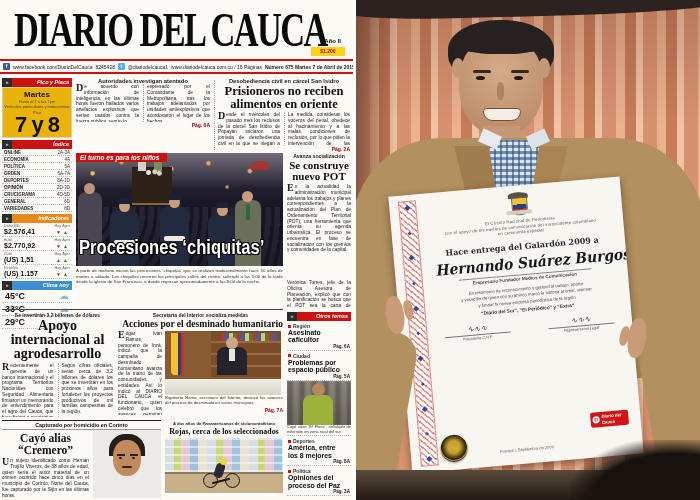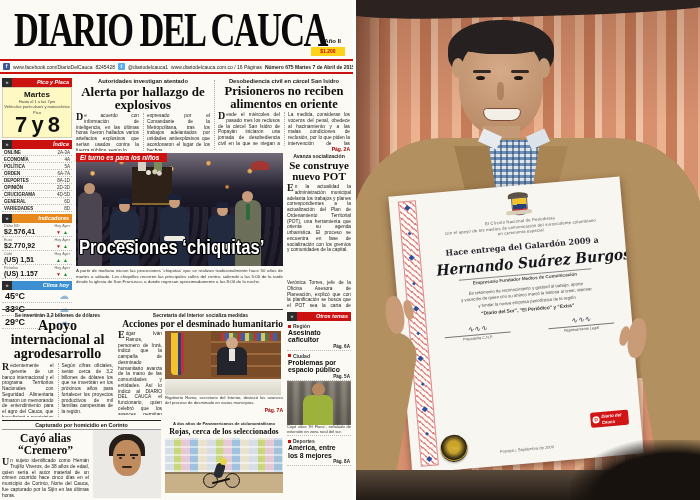--- a/index.html
+++ b/index.html
@@ -20,21 +20,21 @@
   .icn.fb{background:#3b5998;}
   .icn.tw{background:#55acee;}
   .infobar .issue{font-weight:bold;margin-left:auto;}
   
   .shead{display:flex;height:9px;font-size:5.5px;line-height:9px;overflow:hidden;}
   .shead .arw{width:10px;background:#2b2b2b;color:#eee;text-align:center;}
   .shead .lbl{flex:1;color:#fff;font-weight:bold;font-style:italic;text-align:right;padding-right:3px;}
   .bg-red{background:#cc1111;} .bg-orange{background:#e8891d;} .bg-blue{background:#3b8fd0;}
   
   .sb{position:absolute;left:2px;top:78px;width:70px;}
-  .pico-body{background:#fef9c3;border:1px solid #d9cfae;text-align:center;padding:2px 1px;}
+  .pico-body{background:#eab308;border:1px solid #d9cfae;text-align:center;padding:2px 1px;}
   .pico-day{font-size:8px;font-weight:bold;}
   .pico-note{font-size:4px;color:#444;line-height:1.25;}
   .pico-pico{font-size:4px;color:#444;margin-top:1px;}
   .pico-digits{font-size:22px;font-weight:bold;letter-spacing:-1px;line-height:20px;}
   .idx-row{display:flex;justify-content:space-between;font-size:4.5px;font-weight:bold;color:#222;
     padding:0.5px 2px;border-bottom:1px dotted #bbb;}
   .idx-row .pg{font-weight:normal;color:#333;}
   .ind-row{border-bottom:1px dotted #bbb;padding:1px 2px;}
   .ind-top{display:flex;justify-content:space-between;font-size:3.8px;color:#666;}
   .ind-bot{display:flex;justify-content:space-between;align-items:center;font-size:7px;font-weight:bold;color:#111;}
@@ -378,21 +378,20 @@
           </div>
         <div class="clima-row">
             <span class="clima-temp">29°C</span>
             <span class="cloud">☁</span>
           </div>
       </div>
     </div>
 
     <div class="art-top" style="left:76px;width:134px;">
       <div class="kicker">Autoridades investigan atentado</div>
-      <div class="hl" style="font-size:13px;margin:1px 0 2px 0;">Alerta por hallazgo de explosivos</div>
       <div class="body-cols" style="height:38px;">
         <div class="bcol dropcap">De acuerdo con información de inteligencia, en las últimas horas fueron hallados varios artefactos explosivos que serían usados contra la fuerza pública, según lo</div>
         <div class="bcol div">expresado por el Comandante de la Metropolitana, tras los trabajos adelantados por unidades antiexplosivos que acordonaron el lugar de los hechos.</div>
       </div>
       <div class="pag">Pág. 6A</div>
     </div>
     <div class="vdiv" style="left:214px;"></div>
     <div class="art-top" style="left:218px;width:132px;">
       <div class="kicker">Desobediencia civil en cárcel San Isidro</div>
       <div class="hl" style="font-size:12.5px;margin:1px 0 2px 0;">Prisioneros no reciben alimentos en oriente</div>
@@ -495,20 +494,28 @@
         <div class="ot-man"></div>
       </div>
       <div class="ot-cap">Cayó alias ‘El Flaco’, señalado de extorsión en zona rural del sur.</div>
       <div class="ot-item">
         <div class="ot-cat">
             <span class="ot-sq"></span>
             <span>Deportes</span>
           </div>
         <div class="ot-title">América, entre los 8 mejores</div>
         <div class="ot-pag">Pág. 8A</div>
+      </div>
+      <div class="ot-item">
+        <div class="ot-cat">
+            <span class="ot-sq"></span>
+            <span>Política</span>
+          </div>
+        <div class="ot-title">Opiniones del proceso del Paz</div>
+        <div class="ot-pag">Pág. 3A</div>
       </div>
     </div>
 
     <div class="kbar" style="left:2px;top:420px;width:159px;">Capturado por homicidio en Corinto</div>
     <div class="crem">
       <div class="hl" style="font-size:11.5px;line-height:1.05;margin-bottom:2px;">Cayó alias “Cremero”</div>
       <div class="bcol dropcap" style="height:40px;">Un sujeto identificado como Hernán Trujillo Viveros, de 38 años de edad, quien sería el autor material de un crimen ocurrido hace cinco días en el municipio de Corinto, Norte del Cauca, fue capturado por la Sijín en las últimas horas.</div>
     </div>
     <div class="mug">
       <div class="hair"></div>

